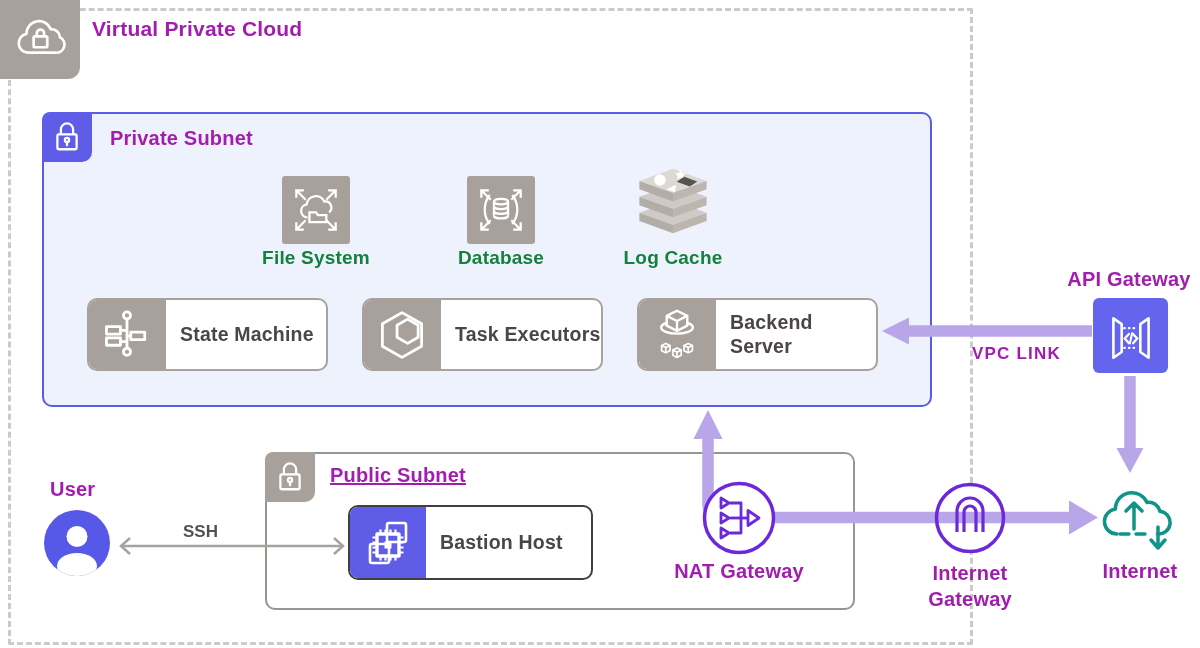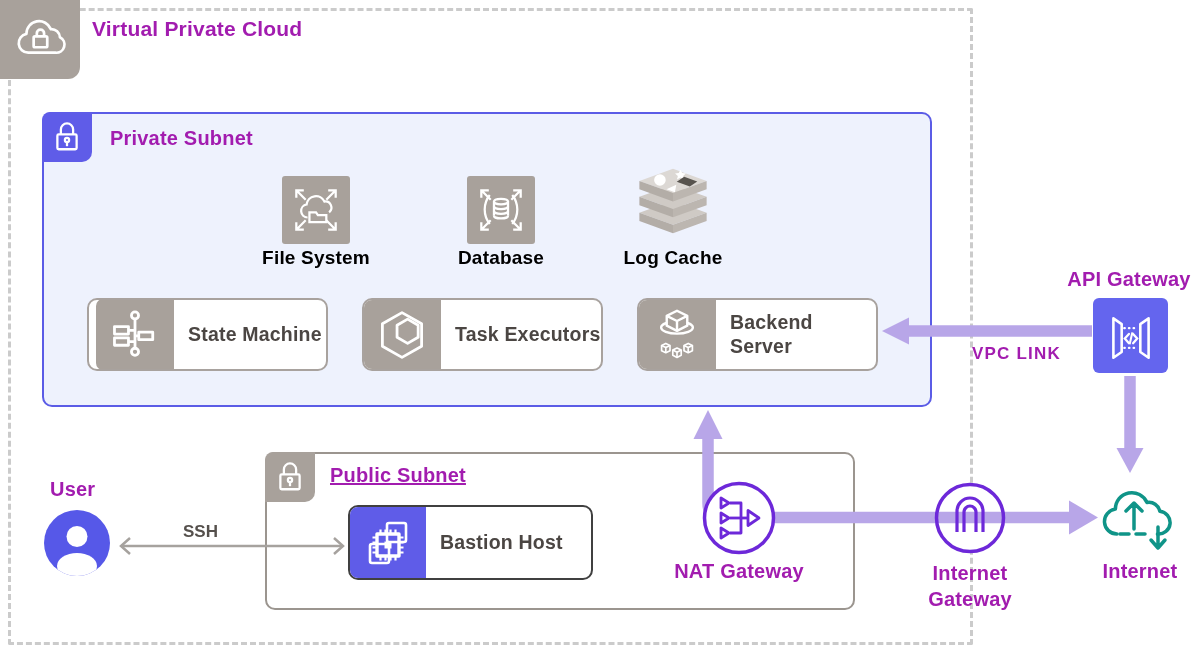--- a/index.html
+++ b/index.html
@@ -2,21 +2,21 @@
 <html><head>
 <meta charset="utf-8">
 <style>
   html,body{margin:0;padding:0;background:#ffffff;}
   #canvas{
     position:relative;width:1200px;height:648px;background:#ffffff;overflow:hidden;
     font-family:"Liberation Sans","DejaVu Sans",sans-serif;color:#474240;
   }
   .abs{position:absolute;}
   .title{font-weight:700;font-size:20px;letter-spacing:.2px;color:#a21caf;}
-  .small-label{font-weight:700;font-size:19px;letter-spacing:.2px;color:#000000;}
+  .small-label{font-weight:700;font-size:19px;letter-spacing:.2px;color:#15803d;}
   .center{text-align:center;}
   
   #vpc-boundary{
     left:8px;top:8px;width:959px;height:631px;
     border:3px dashed #cbcbcb;border-radius:2px;
   }
   
   .badge-gray{background:#a8a19b;}
   .badge-indigo{background:#5f5ce8;}
   #vpc-badge{left:0;top:0;width:80px;height:79px;border-radius:0 0 12px 0;
@@ -136,21 +136,21 @@
         <polygon points="45,26 45,35 81,22 81,13" fill="#bcb6b0"></polygon>
         <circle cx="31" cy="12" r="6.2" fill="#ffffff"></circle>
         <polygon points="53,1 54.8,4.6 58.8,5 55.8,7.6 56.7,11.5 53,9.4 49.3,11.5 50.2,7.6 47.2,5 51.2,4.6" fill="#ffffff"></polygon>
         <polygon points="38,22 48.5,17 47,25" fill="#ffffff"></polygon>
         <polygon points="57,8.5 71,13.5 63,19 49,14" fill="#57534e"></polygon>
       </g>
     </svg>
   </div>
   <div class="abs small-label center" style="left:593px;top:247px;width:160px;">Log Cache</div>
 
-  <div class="abs node-box" style="left:87px;top:298px;padding-left:8px;">
+  <div class="abs node-box" style="left:87px;top:298px;">
     <div class="node-icon">
       <svg width="56" height="56" viewBox="0 0 60 60">
         <g fill="none" stroke="#ffffff" stroke-width="3" stroke-linejoin="round">
           <circle cx="30" cy="9" r="3.8"></circle>
           <path d="M30 13v31"></path>
           <rect x="8" y="21" width="15" height="8"></rect>
           <rect x="8" y="33" width="15" height="8"></rect>
           <rect x="34" y="27" width="15" height="8"></rect>
           <path d="M30 25h-7M30 37h-7M30 31h4"></path>
           <circle cx="30" cy="48" r="3.8"></circle>

